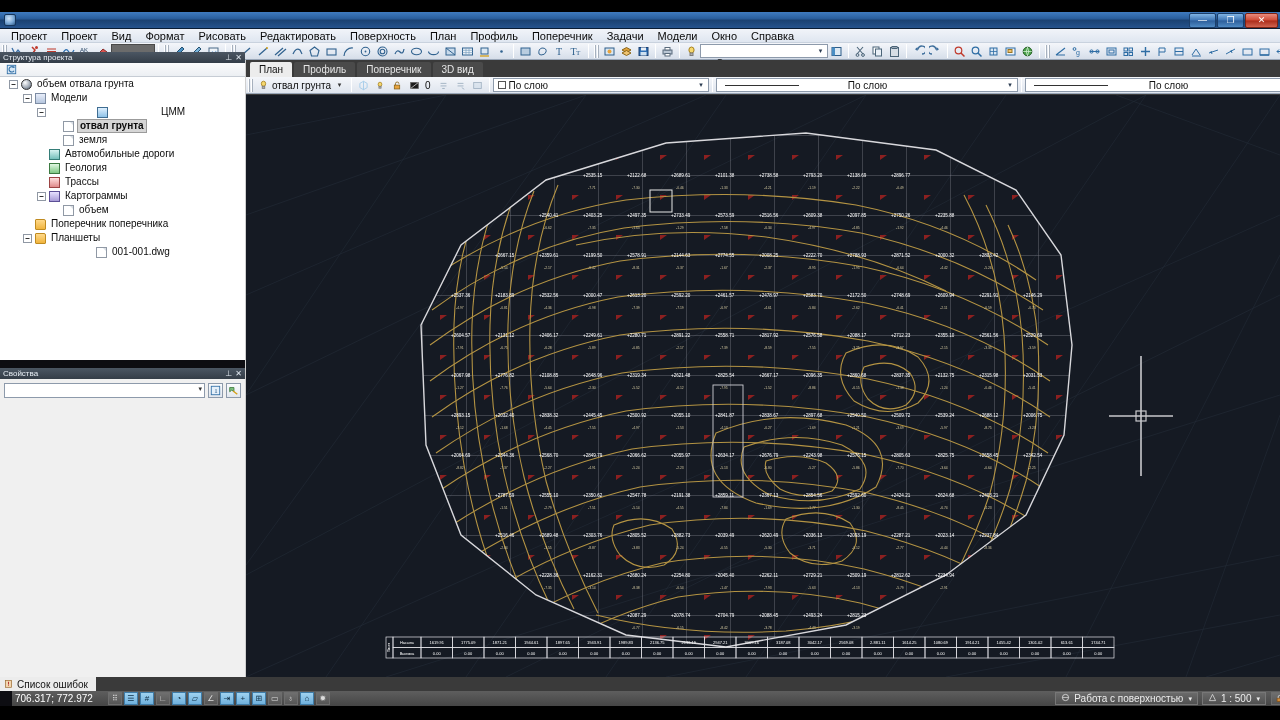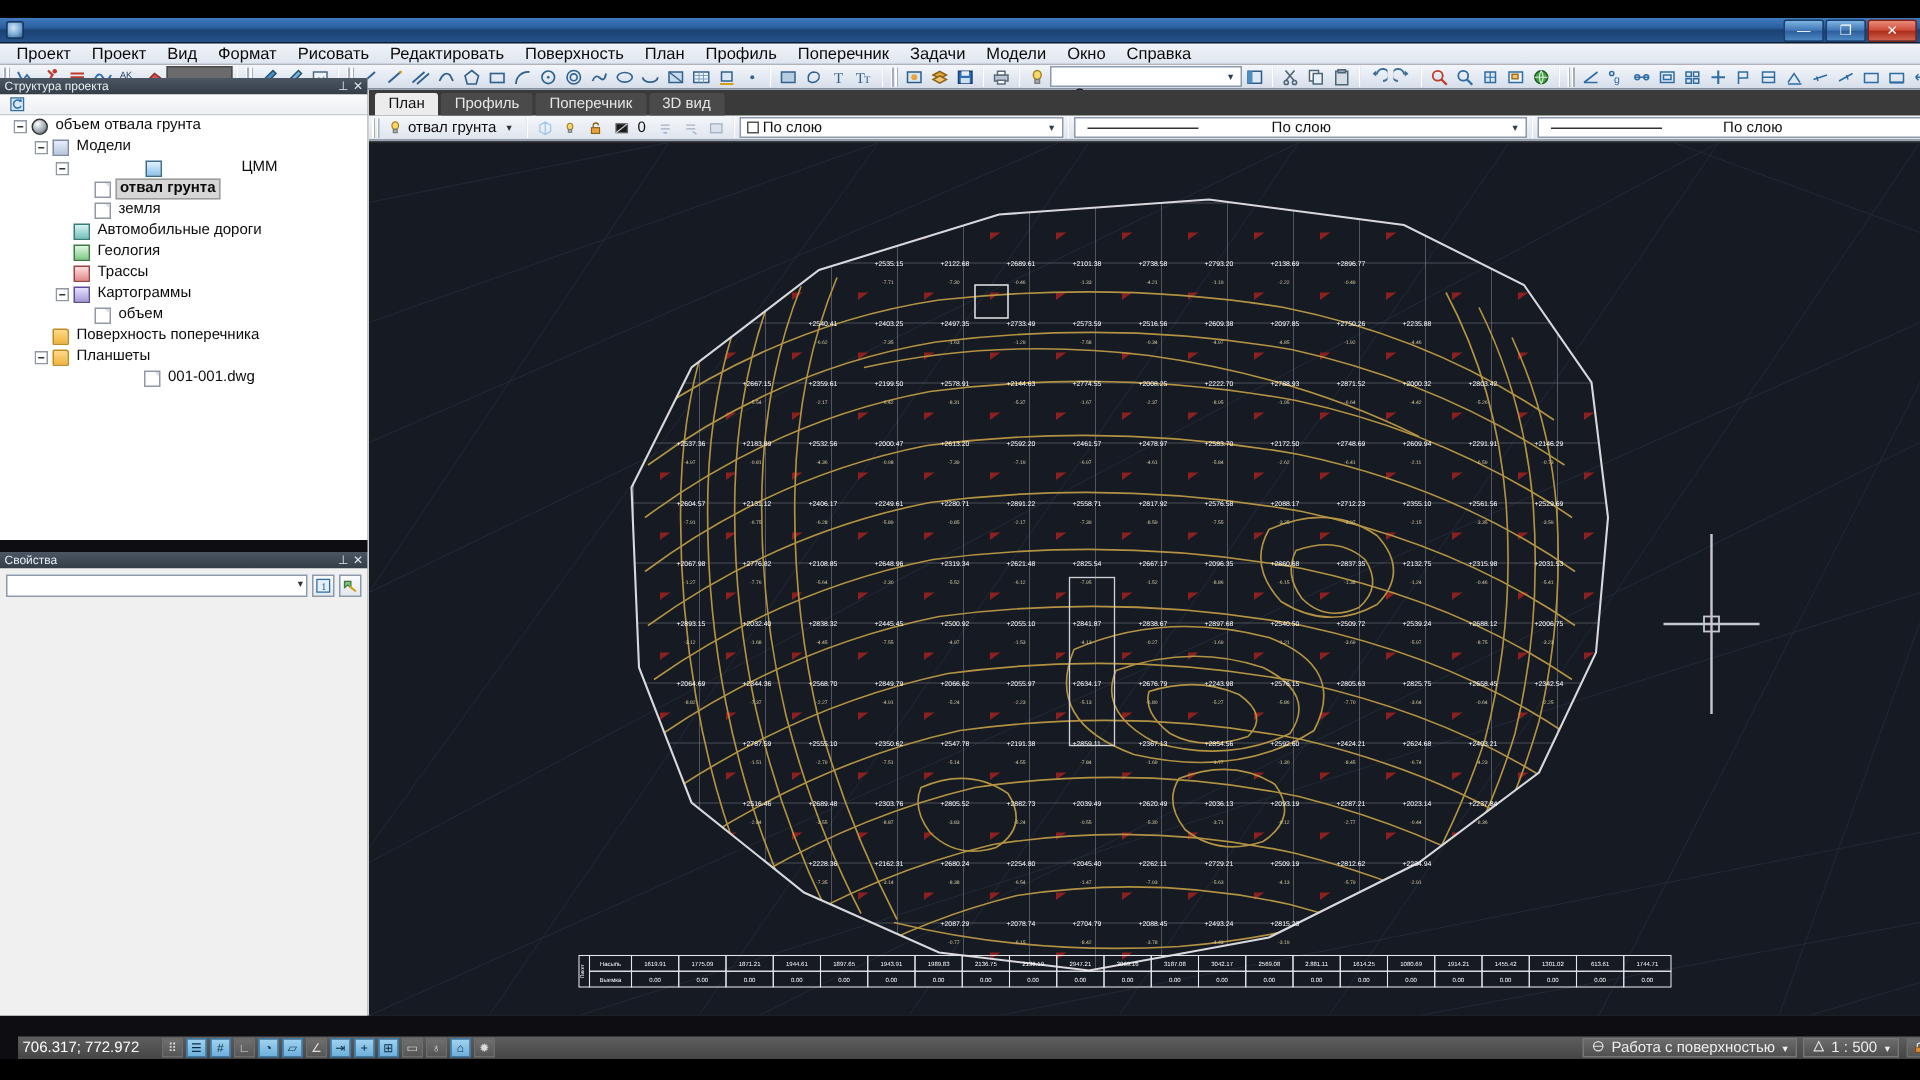--- a/index.html
+++ b/index.html
@@ -614,21 +614,21 @@
           <span class="lbl">Картограммы</span>
         </div>
         <div class="tnode" style="padding-left: 50px;">
           <span class="tw"></span>
           <span class="ic ic-doc"></span>
           <span class="lbl">объем</span>
         </div>
         <div class="tnode" style="padding-left: 22px;">
           <span class="tw"></span>
           <span class="ic ic-folder"></span>
-          <span class="lbl">Поверхность поперечника</span>
+          <span class="lbl">Поперечник поперечника</span>
         </div>
         <div class="tnode" style="padding-left: 22px;">
           <span class="tw">
             <svg width="9" height="9" viewBox="0 0 9 9">
               <rect x="0.5" y="0.5" width="8" height="8" fill="#fff" stroke="#9098a4"></rect>
               <path d="M2.5 4.5h4" stroke="#333" stroke-width="1"></path>
             </svg>
           </span>
           <span class="ic ic-folder"></span>
           <span class="lbl">Планшеты</span>
@@ -1453,20 +1453,31 @@
         </g>
 
         <g>
           <path d="M895 261 V321 M895 321 V381 M863 321 H895 M895 321 H927" stroke="#c8c8cc" stroke-width="1.6" fill="none"></path>
           <rect x="890" y="316" width="10" height="10" fill="none" stroke="#c8c8cc" stroke-width="1.2"></rect>
         </g>
       </svg>
     </div>
   </div>
 
+  <div class="errbar">
+    <div class="errtab">
+      <span style="margin-right:4px;">
+        <svg width="9" height="9" viewBox="0 0 13 13">
+            <rect x="2" y="2" width="9" height="10" fill="#f2d6b0" stroke="#9a6a30"></rect>
+            <path d="M6.5 4v4M6.5 9.2v.9" stroke="#b03030" stroke-width="1.4"></path>
+          </svg>
+      </span>
+      <span>Список ошибок</span>
+    </div>
+  </div>
 
   <div class="statusbar">
     <div class="coords">706.317; 772.972</div>
     <div style="width:14px;"></div>
     <div style="display:flex;align-items:center;" id="snapbtns">
         <div class="sbtn">⠿</div>
         <div class="sbtn on">☰</div>
         <div class="sbtn on">#</div>
         <div class="sbtn">∟</div>
         <div class="sbtn on">◔</div>

